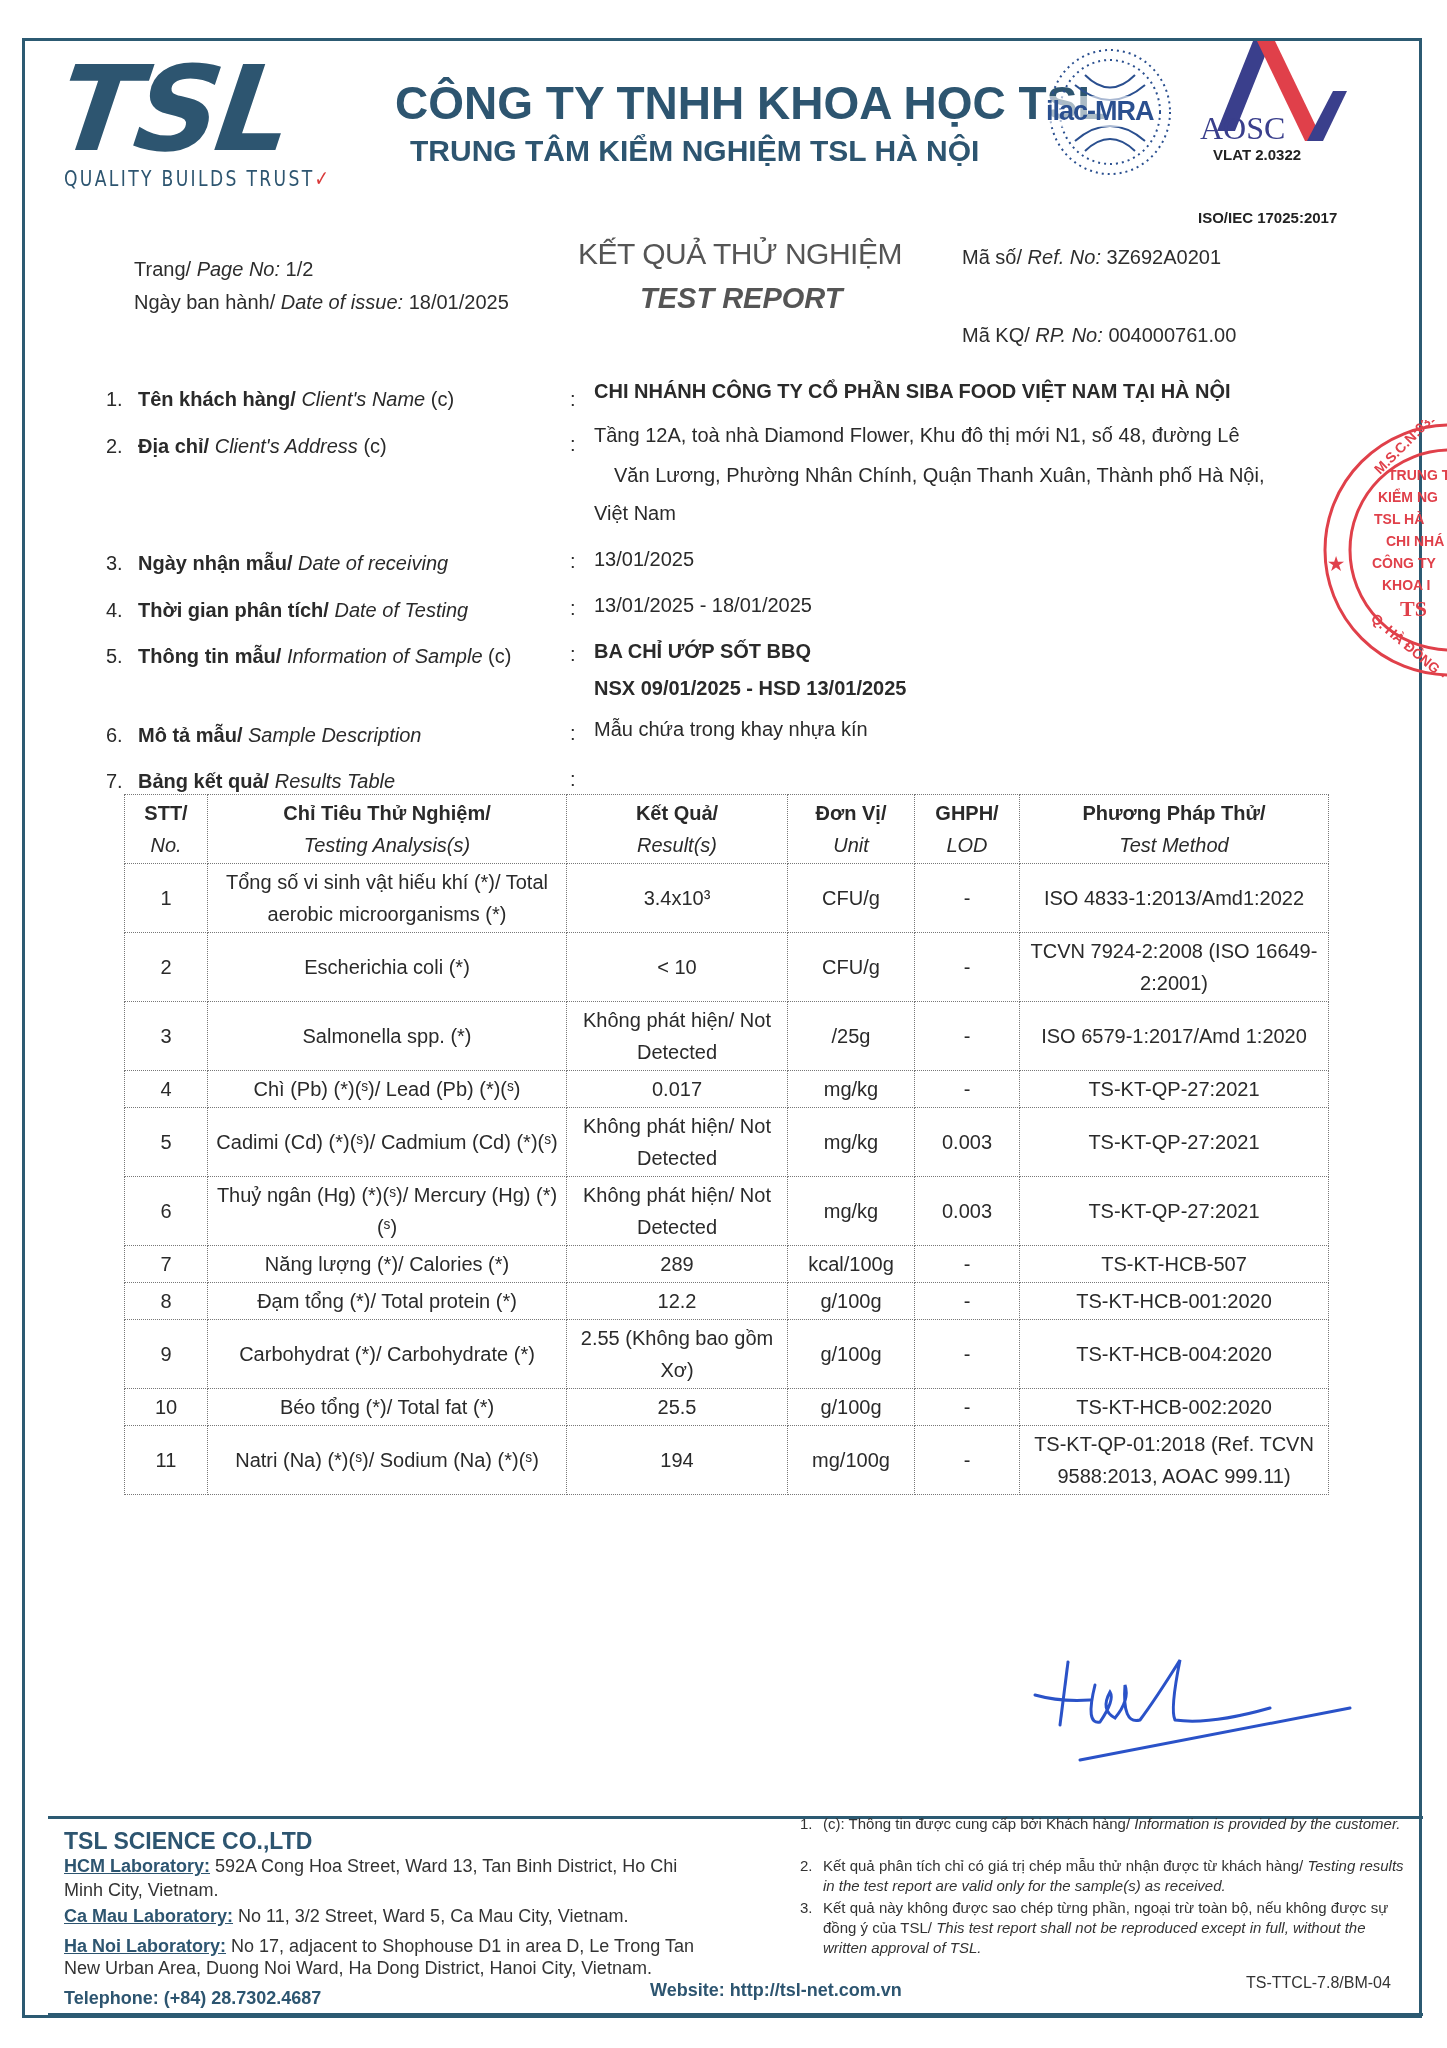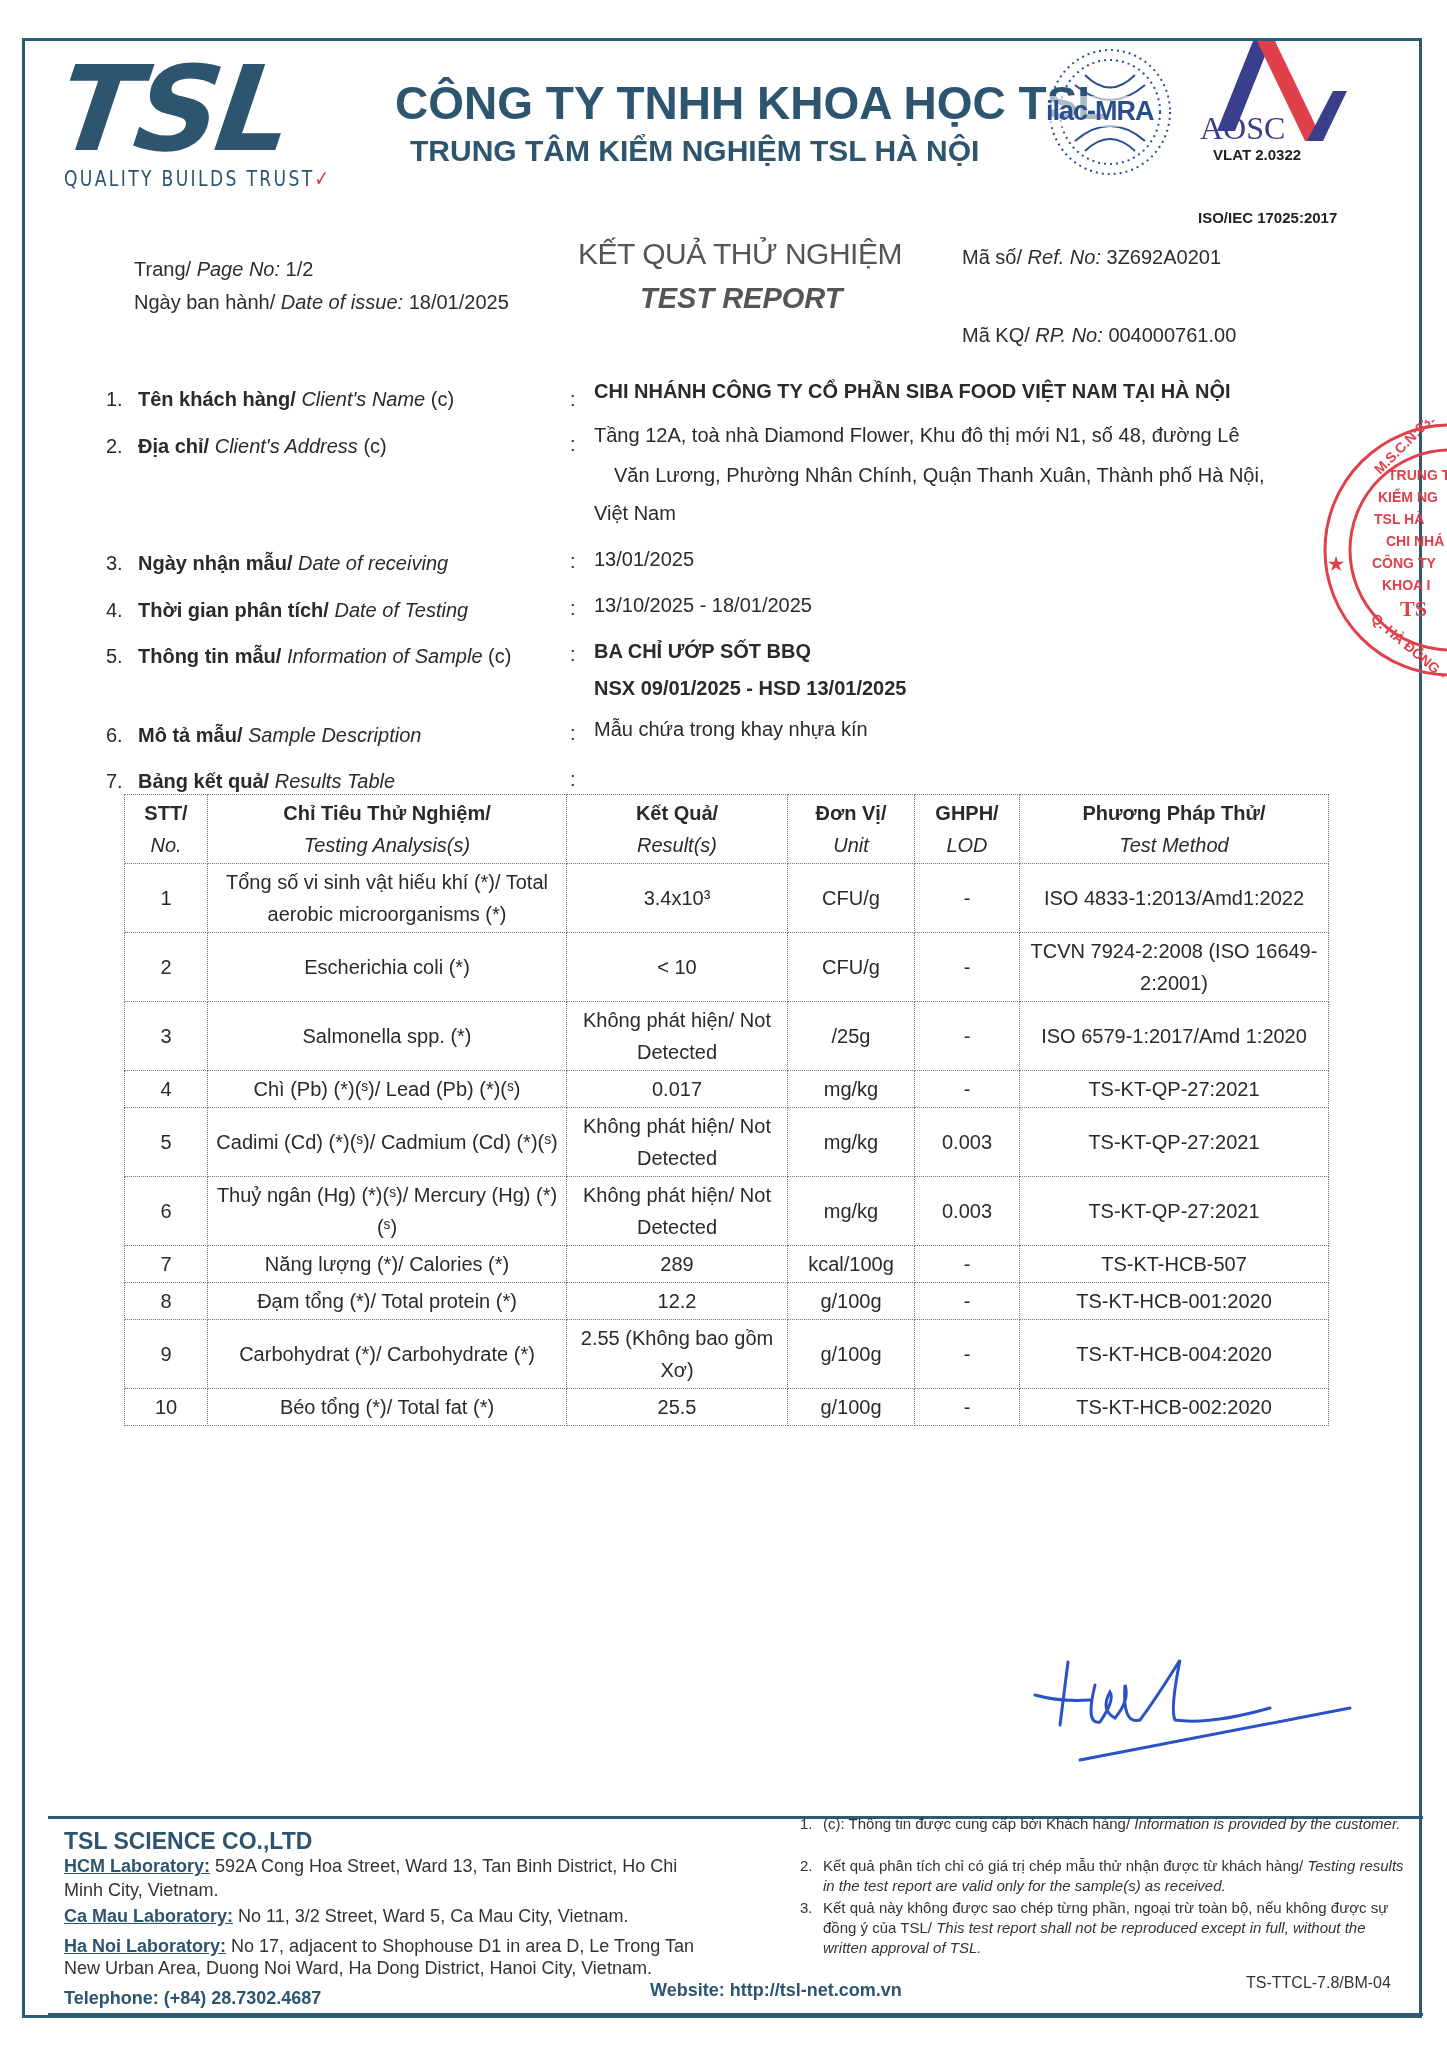--- a/index.html
+++ b/index.html
@@ -113,21 +113,21 @@
   <div class="info-val" style="top:424px;">Tầng 12A, toà nhà Diamond Flower, Khu đô thị mới N1, số 48, đường Lê</div>
   <div class="info-val" style="top:464px;margin-left:20px;">Văn Lương, Phường Nhân Chính, Quận Thanh Xuân, Thành phố Hà Nội,</div>
   <div class="info-val" style="top:502px;">Việt Nam</div>
 
   <div class="info-row" style="top:552px;"><span class="info-num">3.</span><span class="info-label"><b>Ngày nhận mẫu/</b> <i>Date of receiving</i></span></div>
   <div class="colon" style="top:550px;">:</div>
   <div class="info-val" style="top:548px;">13/01/2025</div>
 
   <div class="info-row" style="top:599px;"><span class="info-num">4.</span><span class="info-label"><b>Thời gian phân tích/</b> <i>Date of Testing</i></span></div>
   <div class="colon" style="top:597px;">:</div>
-  <div class="info-val" style="top:594px;">13/10/2025 - 18/01/2025</div>
+  <div class="info-val" style="top:594px;">13/01/2025 - 18/01/2025</div>
 
   <div class="info-row" style="top:645px;"><span class="info-num">5.</span><span class="info-label"><b>Thông tin mẫu/</b> <i>Information of Sample</i><span> (c)</span></span></div>
   <div class="colon" style="top:643px;">:</div>
   <div class="info-val bold" style="top:640px;">BA CHỈ ƯỚP SỐT BBQ</div>
   <div class="info-val bold" style="top:677px;">NSX 09/01/2025 - HSD 13/01/2025</div>
 
   <div class="info-row" style="top:724px;"><span class="info-num">6.</span><span class="info-label"><b>Mô tả mẫu/</b> <i>Sample Description</i></span></div>
   <div class="colon" style="top:722px;">:</div>
   <div class="info-val" style="top:718px;">Mẫu chứa trong khay nhựa kín</div>
 
@@ -239,20 +239,28 @@
         <td>TS-KT-HCB-004:2020</td>
       </tr>
       <tr style="height: 30px;">
         <td>10</td>
         <td class="analysis">Béo tổng (*)/ Total fat (*)</td>
         <td>25.5</td>
         <td>g/100g</td>
         <td>-</td>
         <td>TS-KT-HCB-002:2020</td>
       </tr>
+      <tr style="height: 58px;">
+        <td>11</td>
+        <td class="analysis">Natri (Na) (*)(ˢ)/ Sodium (Na) (*)(ˢ)</td>
+        <td>194</td>
+        <td>mg/100g</td>
+        <td>-</td>
+        <td>TS-KT-QP-01:2018 (Ref. TCVN 9588:2013, AOAC 999.11)</td>
+      </tr>
     </tbody>
 </table>
 
 <svg class="abs signature" viewBox="0 0 370 130">
   <g fill="none" stroke="#2a52c8" stroke-width="3" stroke-linecap="round">
     <path d="M58 22 L50 85"></path>
     <path d="M25 55 Q50 62 80 60"></path>
     <path d="M85 45 Q75 85 90 82 Q105 60 100 52 Q90 70 105 78 Q120 60 115 45 Q112 85 130 80 Q145 60 170 20 Q160 70 165 80 Q200 85 260 68"></path>
     <path d="M70 120 Q200 95 340 68"></path>
   </g>

